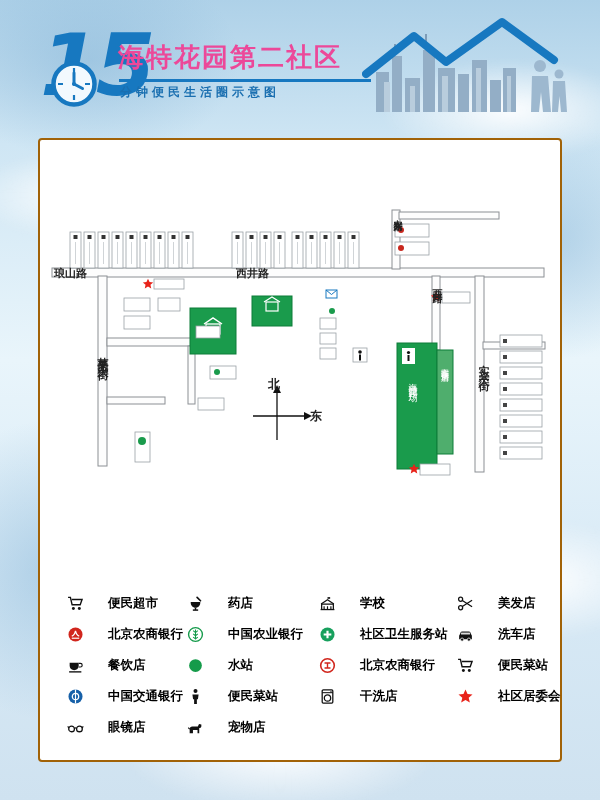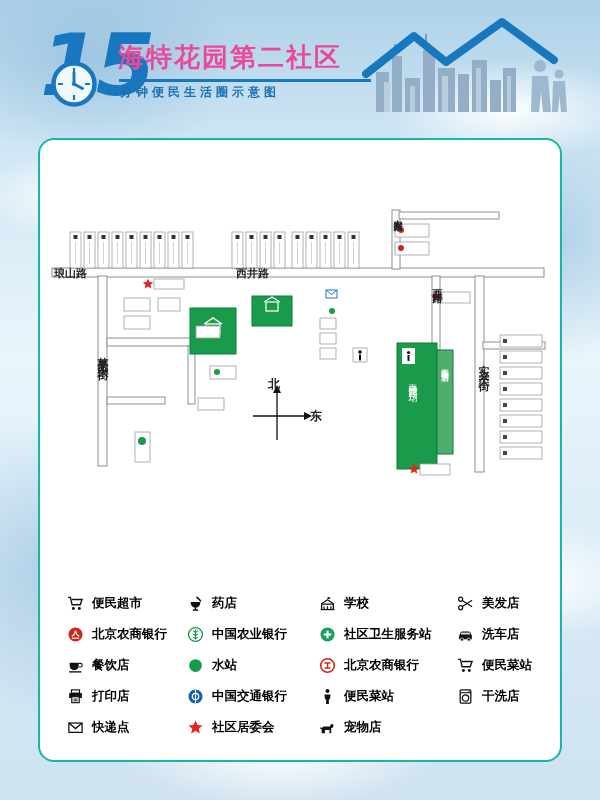--- a/index.html
+++ b/index.html
@@ -29,36 +29,36 @@
   .header-divider { position:absolute; left:119px; top:79px; width:252px; height:3px; background:#1778c0; }
   .header-subtitle {
     position:absolute; left:120px; top:84px;
     font-size:12px; font-weight:bold; color:#1a6fb0; letter-spacing:4px;
   }
   .skyline { position:absolute; left:362px; top:16px; width:212px; height:100px; }
 
   
   .card {
     position:absolute; left:38px; top:138px; width:524px; height:624px;
-    background:#ffffff; border:2px solid #14b8a6; border-radius:16px;
+    background:#ffffff; border:2px solid #a16207; border-radius:4px;
   }
   .map-wrap { position:absolute; left:0px; top:10px; width:522px; height:434px; }
   .map-svg { position:absolute; left:0; top:0; width:522px; height:434px; }
 
   .mlabel { position:absolute; font-size:11px; color:#222; font-weight:bold; white-space:nowrap; }
   .vert { writing-mode: vertical-rl; text-orientation: upright; letter-spacing:2px; }
   .white { color:#ffffff; }
 
   
   .legend {
     position:absolute; left:26px; top:448px; width:462px;
     display:grid; grid-template-columns:120px 132px 138px 72px;
     grid-auto-rows:31px; align-items:center;
   }
-  .li { display:flex; gap:8px; }
+  .li { display:flex; gap:24px; }
   .licon { width:18px; height:18px; flex:0 0 18px; display:flex; align-items:center; justify-content:center; }
   .licon svg { width:17px; height:17px; display:block; }
   .llabel { font-size:12.5px; color:#000; font-weight:600; white-space:nowrap; }
 </style>
 </head>
 <body>
 
 <div class="poster">
 
   <div class="patch" style="left:-60px;top:-40px;width:300px;height:200px;"></div>
@@ -370,32 +370,20 @@
         <span class="licon">
           <svg viewBox="0 0 16 16">
               <path d="M1 2.2h2.2l1.6 7h7.6l1.8-5H4.6" fill="none" stroke="#111" stroke-width="1.3"></path>
               <circle cx="6" cy="12.6" r="1.4" fill="#111"></circle>
               <circle cx="11.6" cy="12.6" r="1.4" fill="#111"></circle>
             </svg>
         </span>
         <span class="llabel">便民菜站</span>
       </div>
 
-      <div class="li">
-        <span class="licon">
-          <svg viewBox="0 0 16 16">
-              <rect x="4.2" y="1.8" width="7.6" height="3" fill="none" stroke="#111" stroke-width="1.1"></rect>
-              <rect x="2" y="4.8" width="12" height="4.6" rx=".5" fill="#111"></rect>
-              <rect x="4.5" y="8.2" width="7" height="5.6" fill="#fff" stroke="#111" stroke-width="1.1"></rect>
-              <line x1="6" y1="10.4" x2="10" y2="10.4" stroke="#111" stroke-width=".9"></line>
-              <line x1="6" y1="12" x2="10" y2="12" stroke="#111" stroke-width=".9"></line>
-            </svg>
-        </span>
-        <span class="llabel">打印店</span>
-      </div>
 
       <div class="li">
         <span class="licon">
           <svg viewBox="0 0 16 16">
               <circle cx="8" cy="8" r="6.6" fill="#1660a8"></circle>
               <circle cx="8" cy="8" r="3" fill="none" stroke="#fff" stroke-width="1.2"></circle>
               <path d="M8 1.4v13.2" stroke="#fff" stroke-width="1.1"></path>
             </svg>
         </span>
         <span class="llabel">中国交通银行</span>
@@ -416,39 +404,41 @@
           <svg viewBox="0 0 16 16">
               <rect x="3" y="1.8" width="10" height="12.4" rx="1" fill="none" stroke="#111" stroke-width="1.2"></rect>
               <line x1="3" y1="4.4" x2="13" y2="4.4" stroke="#111" stroke-width="1"></line>
               <circle cx="8" cy="9.4" r="3" fill="none" stroke="#111" stroke-width="1.2"></circle>
               <circle cx="11.3" cy="3.1" r=".6" fill="#111"></circle>
             </svg>
         </span>
         <span class="llabel">干洗店</span>
       </div>
 
-      <div class="li">
-        <span class="licon">
-          <svg viewBox="0 0 16 16">
-              <rect x="1.8" y="3.8" width="12.4" height="8.8" fill="none" stroke="#111" stroke-width="1.2"></rect>
-              <path d="M1.8 3.8L8 9l6.2-5.2" fill="none" stroke="#111" stroke-width="1.2"></path>
-            </svg>
-        </span>
-        <span class="llabel">快递点</span>
-      </div>
 
       <div class="li">
         <span class="licon">
           <svg viewBox="0 0 16 16">
               <path d="M8 1.3l1.9 4.3 4.7.4-3.6 3.1 1.1 4.6L8 11.4 3.9 13.7 5 9.1 1.4 6l4.7-.4z" fill="#e8231a"></path>
             </svg>
         </span>
         <span class="llabel">社区居委会</span>
       </div>
 
+      <div class="li">
+        <span class="licon">
+          <svg viewBox="0 0 16 16">
+              <circle cx="4.3" cy="9.3" r="2.7" fill="none" stroke="#111" stroke-width="1.2"></circle>
+              <circle cx="11.7" cy="9.3" r="2.7" fill="none" stroke="#111" stroke-width="1.2"></circle>
+              <path d="M7 8.8c.6-.6 1.4-.6 2 0" fill="none" stroke="#111" stroke-width="1.1"></path>
+              <path d="M1.6 8.6L.8 6.8M14.4 8.6l.8-1.8" stroke="#111" stroke-width="1.1"></path>
+            </svg>
+        </span>
+        <span class="llabel">眼镜店</span>
+      </div>
 
       <div class="li">
         <span class="licon">
           <svg viewBox="0 0 16 16">
               <path d="M2.5 13.5V9.5C2.5 8 3.5 7 5 7h5.2l1.1-2.2 2.2.4v1.6c0 1-.8 1.7-1.8 1.7h-.2v5h-1.6v-3.2H5.6v3.2z" fill="#111"></path>
               <path d="M2.5 9.5L1.2 8.1" stroke="#111" stroke-width="1.1"></path>
             </svg>
         </span>
         <span class="llabel">宠物店</span>
       </div>

